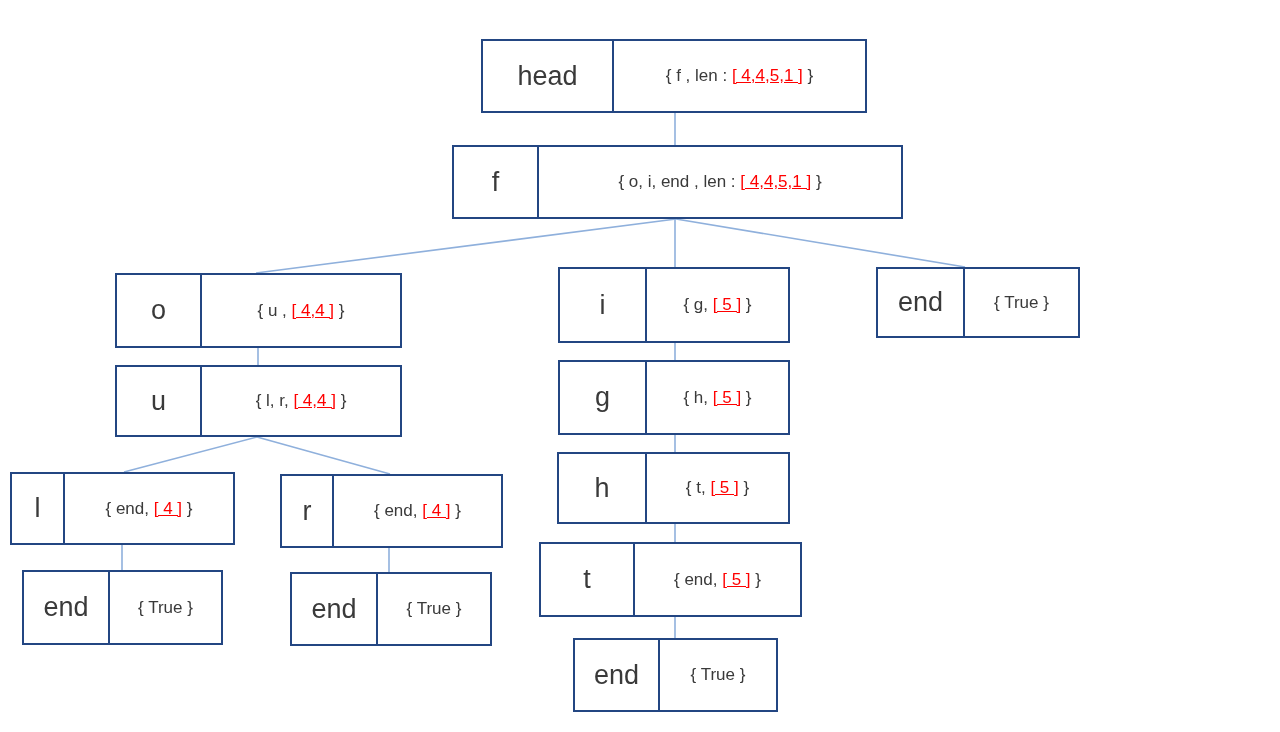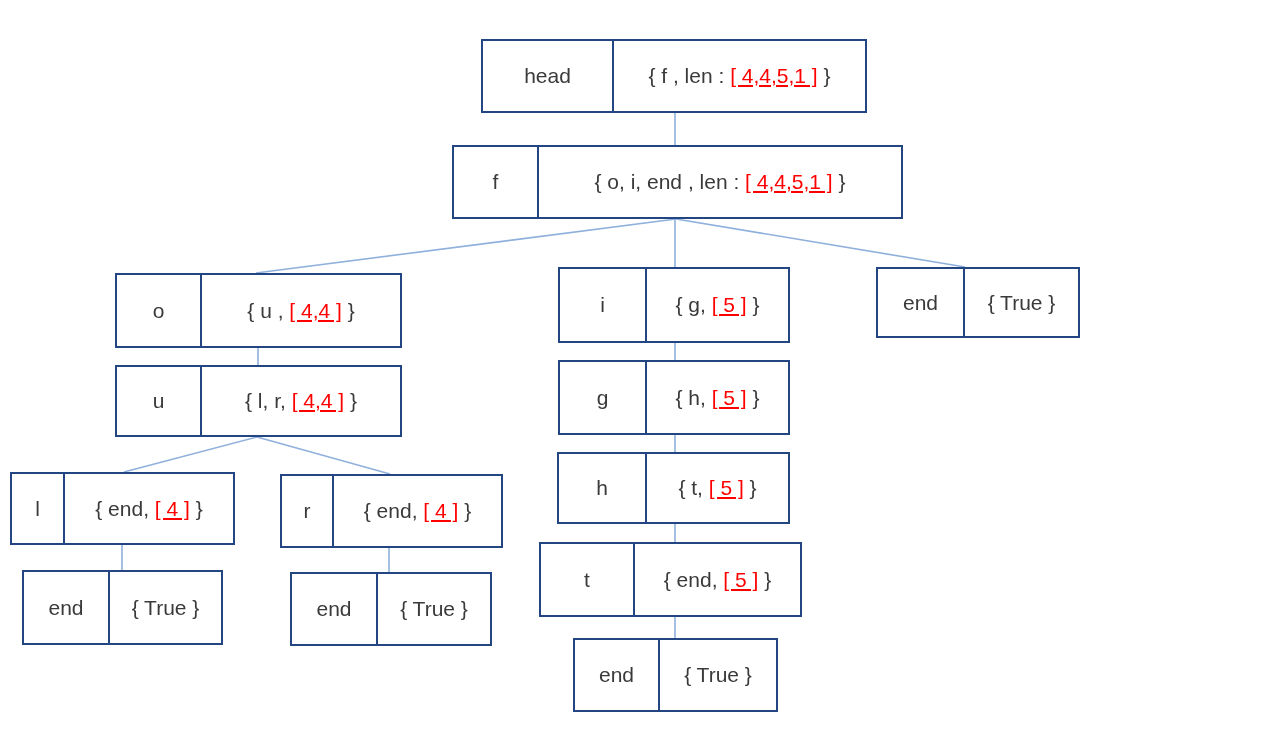--- a/index.html
+++ b/index.html
@@ -33,30 +33,30 @@
     background: #ffffff;
     border: 2.5px solid var(--border, #234682);
   }
   .node .key {
     box-sizing: border-box;
     flex: 0 0 auto;
     border-right: 2.5px solid var(--border, #234682);
     display: flex;
     align-items: center;
     justify-content: center;
-    font-size: 21px;
+    font-size: 27px;
     color: var(--text, #3a3a3a);
     white-space: pre;
   }
   .node .val {
     flex: 1 1 auto;
     display: flex;
     align-items: center;
     justify-content: center;
-    font-size: 21px;
+    font-size: 17px;
     color: var(--text, #3a3a3a);
     white-space: pre;
     overflow: hidden;
   }
   .node .val .red {
     color: var(--red, #ff0000);
     text-decoration: underline;
   }
 </style>
 </head>

